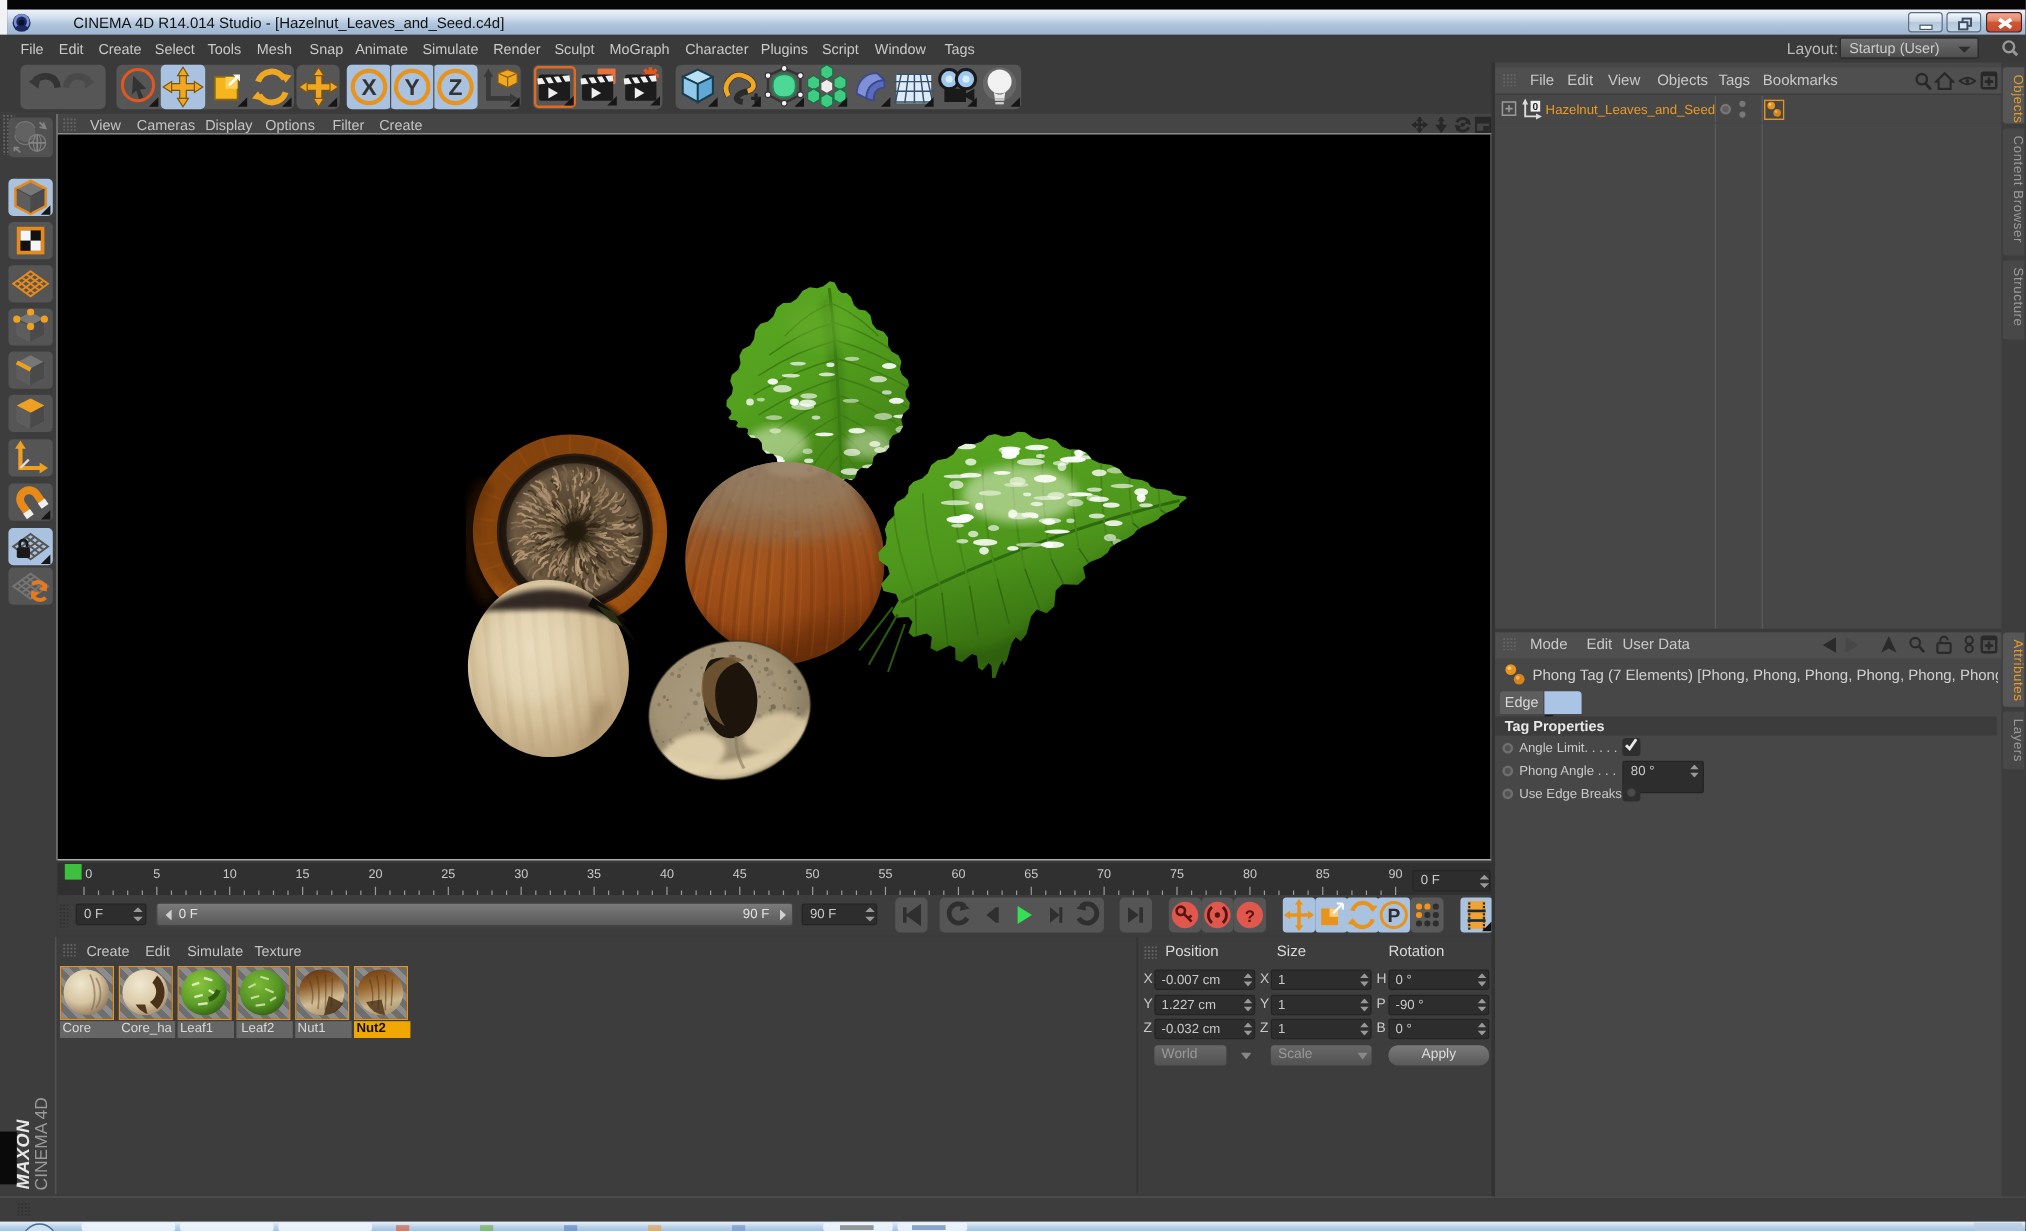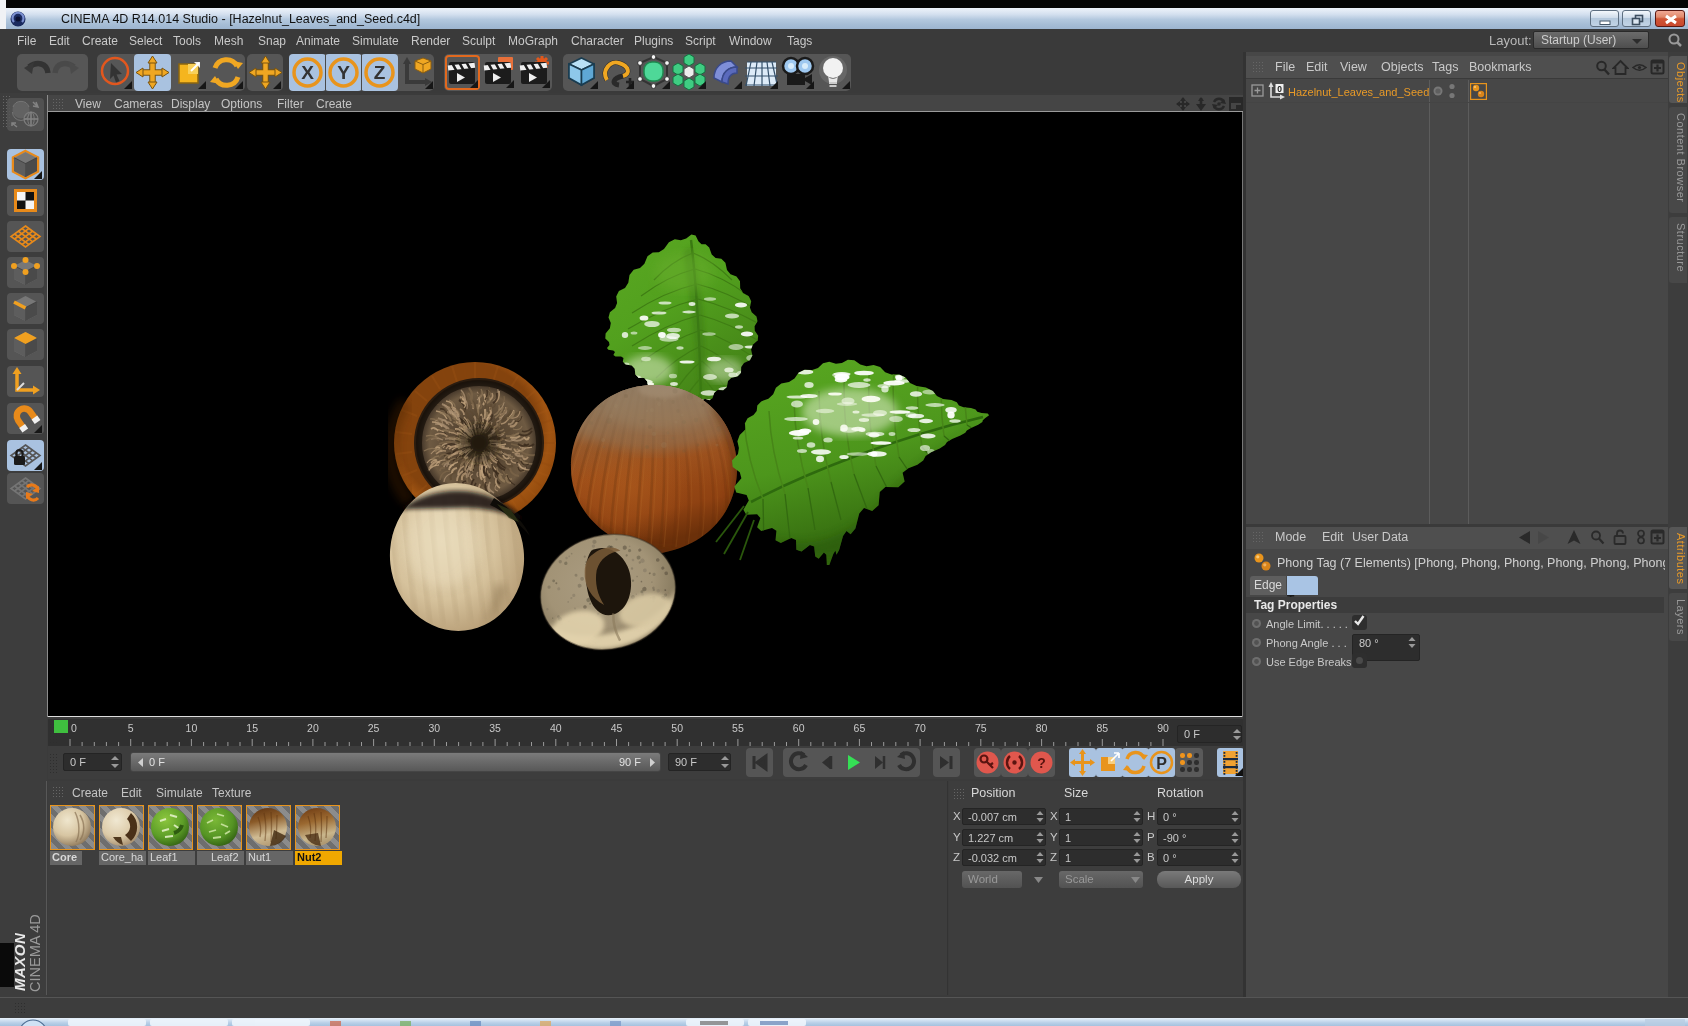--- a/index.html
+++ b/index.html
@@ -738,27 +738,27 @@
       </g>
       <path d="M26 28 L18 28 L26 20 Z" fill="#111"></path>
     </svg>
 <div class="abs" id="matpanel"></div>
 <div class="abs gripL" style="left:52px;top:786px;width:11px;height:11px"></div>
 <span class="abs" style="left:72px;top:786px;font-size:12px;color:#c4c4c4">Create</span>
 <span class="abs" style="left:121px;top:786px;font-size:12px;color:#c4c4c4">Edit</span>
 <span class="abs" style="left:156px;top:786px;font-size:12px;color:#c4c4c4">Simulate</span>
 <span class="abs" style="left:212px;top:786px;font-size:12px;color:#c4c4c4">Texture</span>
 <div class="abs" style="left:50px;top:805px;width:45px;height:45px;border:1px solid #e8941c;background:repeating-linear-gradient(45deg,#8c8c8c 0 5px,#6e6e6e 5px 10px)"></div>
-<div class="abs" style="left:50px;top:851px;width:32px;height:14px;background:#666;color:#d8d8d8;font-size:11px;font-weight:bold;padding-left:2px">Core</div>
+<div class="abs" style="left:50px;top:851px;width:52px;height:14px;background:#666;color:#d8d8d8;font-size:11px;font-weight:normal;padding-left:2px">Core</div>
 <div class="abs" style="left:99px;top:805px;width:45px;height:45px;border:1px solid #e8941c;background:repeating-linear-gradient(45deg,#8c8c8c 0 5px,#6e6e6e 5px 10px)"></div>
 <div class="abs" style="left:99px;top:851px;width:47px;height:14px;background:#666;color:#d8d8d8;font-size:11px;font-weight:normal;padding-left:2px">Core_ha</div>
 <div class="abs" style="left:148px;top:805px;width:45px;height:45px;border:1px solid #e8941c;background:repeating-linear-gradient(45deg,#8c8c8c 0 5px,#6e6e6e 5px 10px)"></div>
 <div class="abs" style="left:148px;top:851px;width:47px;height:14px;background:#666;color:#d8d8d8;font-size:11px;font-weight:normal;padding-left:2px">Leaf1</div>
 <div class="abs" style="left:197px;top:805px;width:45px;height:45px;border:1px solid #e8941c;background:repeating-linear-gradient(45deg,#8c8c8c 0 5px,#6e6e6e 5px 10px)"></div>
-<div class="abs" style="left:197px;top:851px;width:47px;height:14px;background:#666;color:#d8d8d8;font-size:11px;font-weight:normal;padding-left:14px">Leaf2</div>
+<div class="abs" style="left:197px;top:851px;width:47px;height:14px;background:#666;color:#d8d8d8;font-size:11px;font-weight:normal;padding-left:4px">Leaf2</div>
 <div class="abs" style="left:246px;top:805px;width:45px;height:45px;border:1px solid #e8941c;background:repeating-linear-gradient(45deg,#8c8c8c 0 5px,#6e6e6e 5px 10px)"></div>
 <div class="abs" style="left:246px;top:851px;width:47px;height:14px;background:#666;color:#d8d8d8;font-size:11px;font-weight:normal;padding-left:2px">Nut1</div>
 <div class="abs" style="left:295px;top:805px;width:45px;height:45px;border:1px solid #e8941c;background:repeating-linear-gradient(45deg,#8c8c8c 0 5px,#6e6e6e 5px 10px)"></div>
 <div class="abs" style="left:295px;top:851px;width:47px;height:14px;background:#f0a800;color:#111;font-size:11px;font-weight:bold;padding-left:2px">Nut2</div>
 <svg class="abs" style="left:52px;top:807px;" width="41" height="41">
       <defs>
         <radialGradient id="mcore" cx="0.38" cy="0.32" r="0.75">
           <stop offset="0" stop-color="#efe6cd"></stop>
           <stop offset="0.55" stop-color="#d7c5a2"></stop>
           <stop offset="1" stop-color="#8a7355"></stop>

